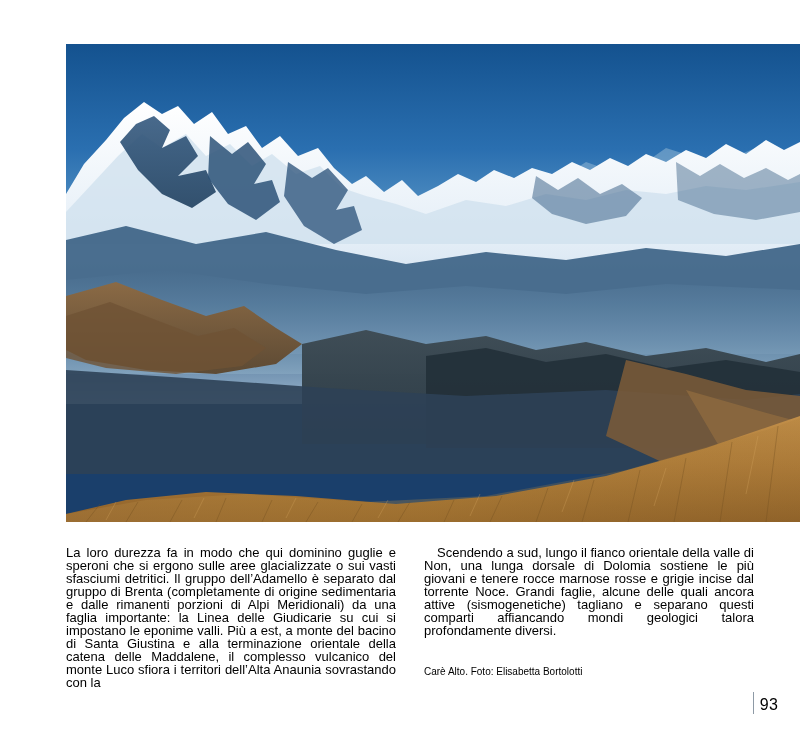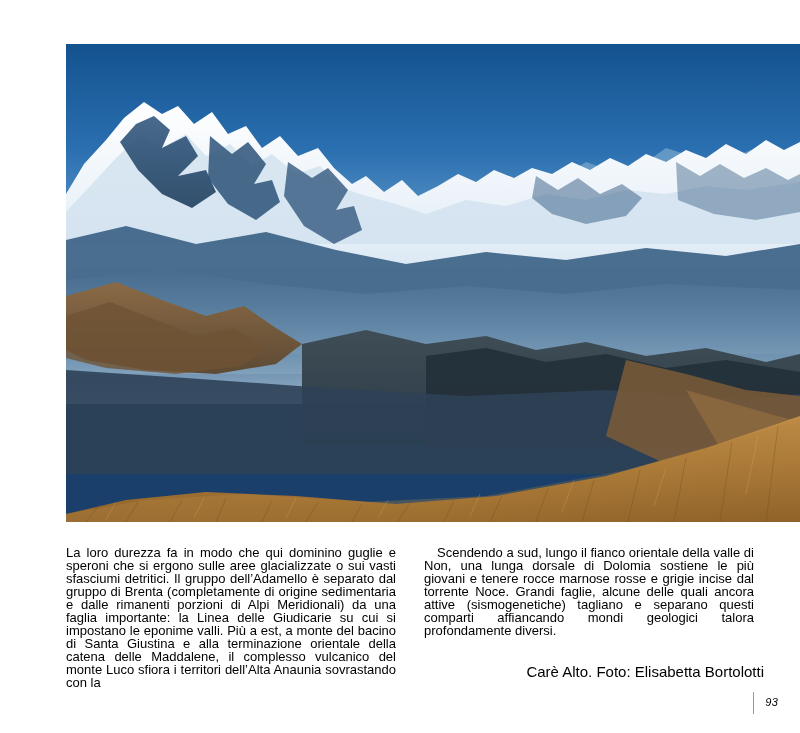--- a/index.html
+++ b/index.html
@@ -56,35 +56,33 @@
   }
   .col p.indent {
     text-indent: 13px;
   }
 
   .caption {
     position: absolute;
     left: 424px;
     top: 666px;
     width: 340px;
-    font-size: 15px;
+    font-size: 10px;
     line-height: 12px;
     color: #000000;
-    text-align: right;
   }
 
   
   .folio {
     position: absolute;
     right: 22px;
     top: 696px;
-    font-size: 11px;
+    font-size: 16px;
     color: #000000;
     letter-spacing: .2px;
-    font-style: italic;
   }
   .folio-rule {
     position: absolute;
     right: 46px;
     top: 692px;
     width: 1px;
     height: 22px;
     background: #8e9aa6;
   }
 </style>

